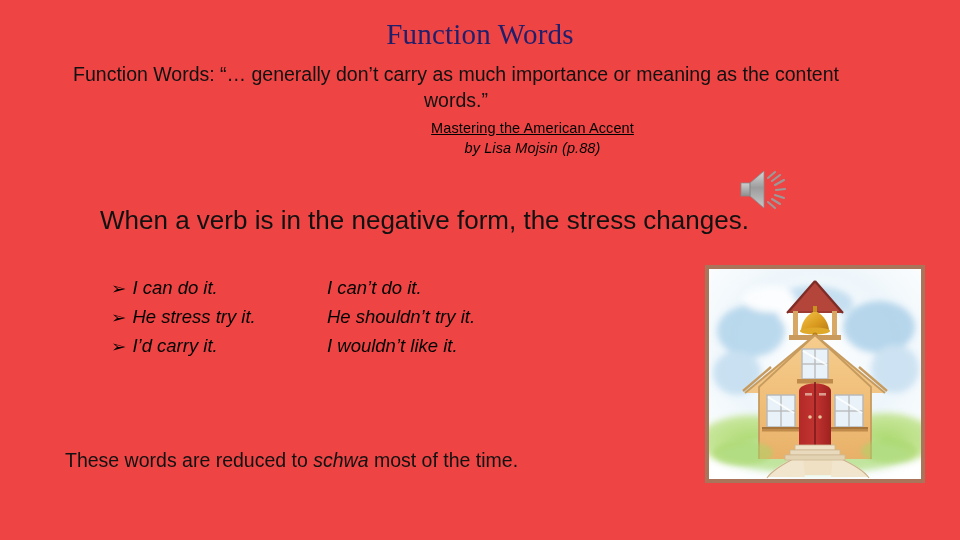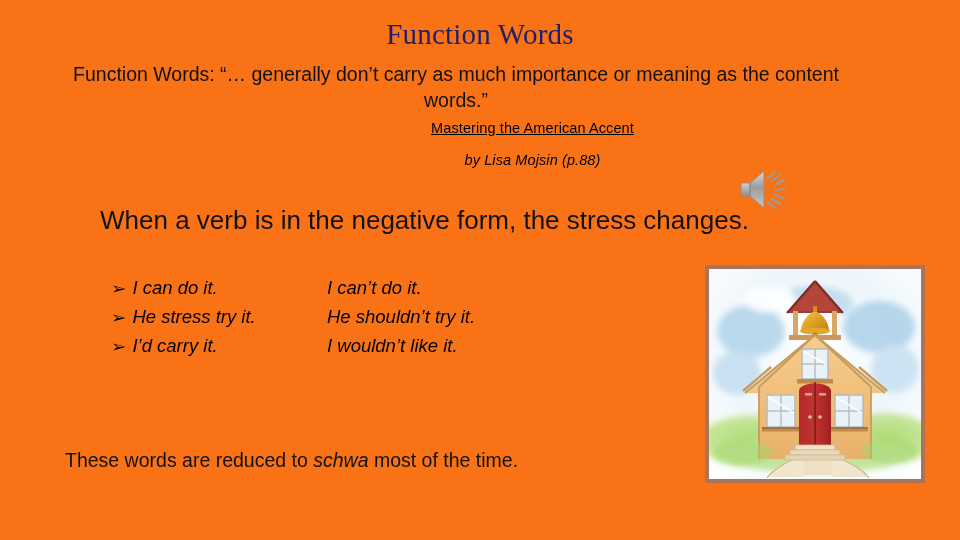--- a/index.html
+++ b/index.html
@@ -13,21 +13,21 @@
     position: relative;
     overflow: hidden;
     font-family: "Liberation Sans", sans-serif;
     color: #000000;
     -webkit-font-smoothing: antialiased;
   }
 
   .slide {
     position: absolute;
     inset: 0;
-    background: #f97316;
+    background: #ef4444;
   }
 
   
   .slide-title {
     position: absolute;
     left: 0;
     top: 17px;
     width: 960px;
     text-align: center;
     font-family: "Liberation Serif", "DejaVu Serif", serif;
@@ -63,21 +63,21 @@
   }
   .citation-title {
     font-weight: normal;
     text-decoration: underline;
     display: block;
     letter-spacing: 0.1px;
   }
   .citation-author {
     font-style: italic;
     display: block;
-    margin-top: 13px;
+    margin-top: 1px;
     letter-spacing: 0.1px;
   }
 
   
   .audio-icon {
     position: absolute;
     left: 738px;
     top: 164px;
     width: 56px;
     height: 52px;

